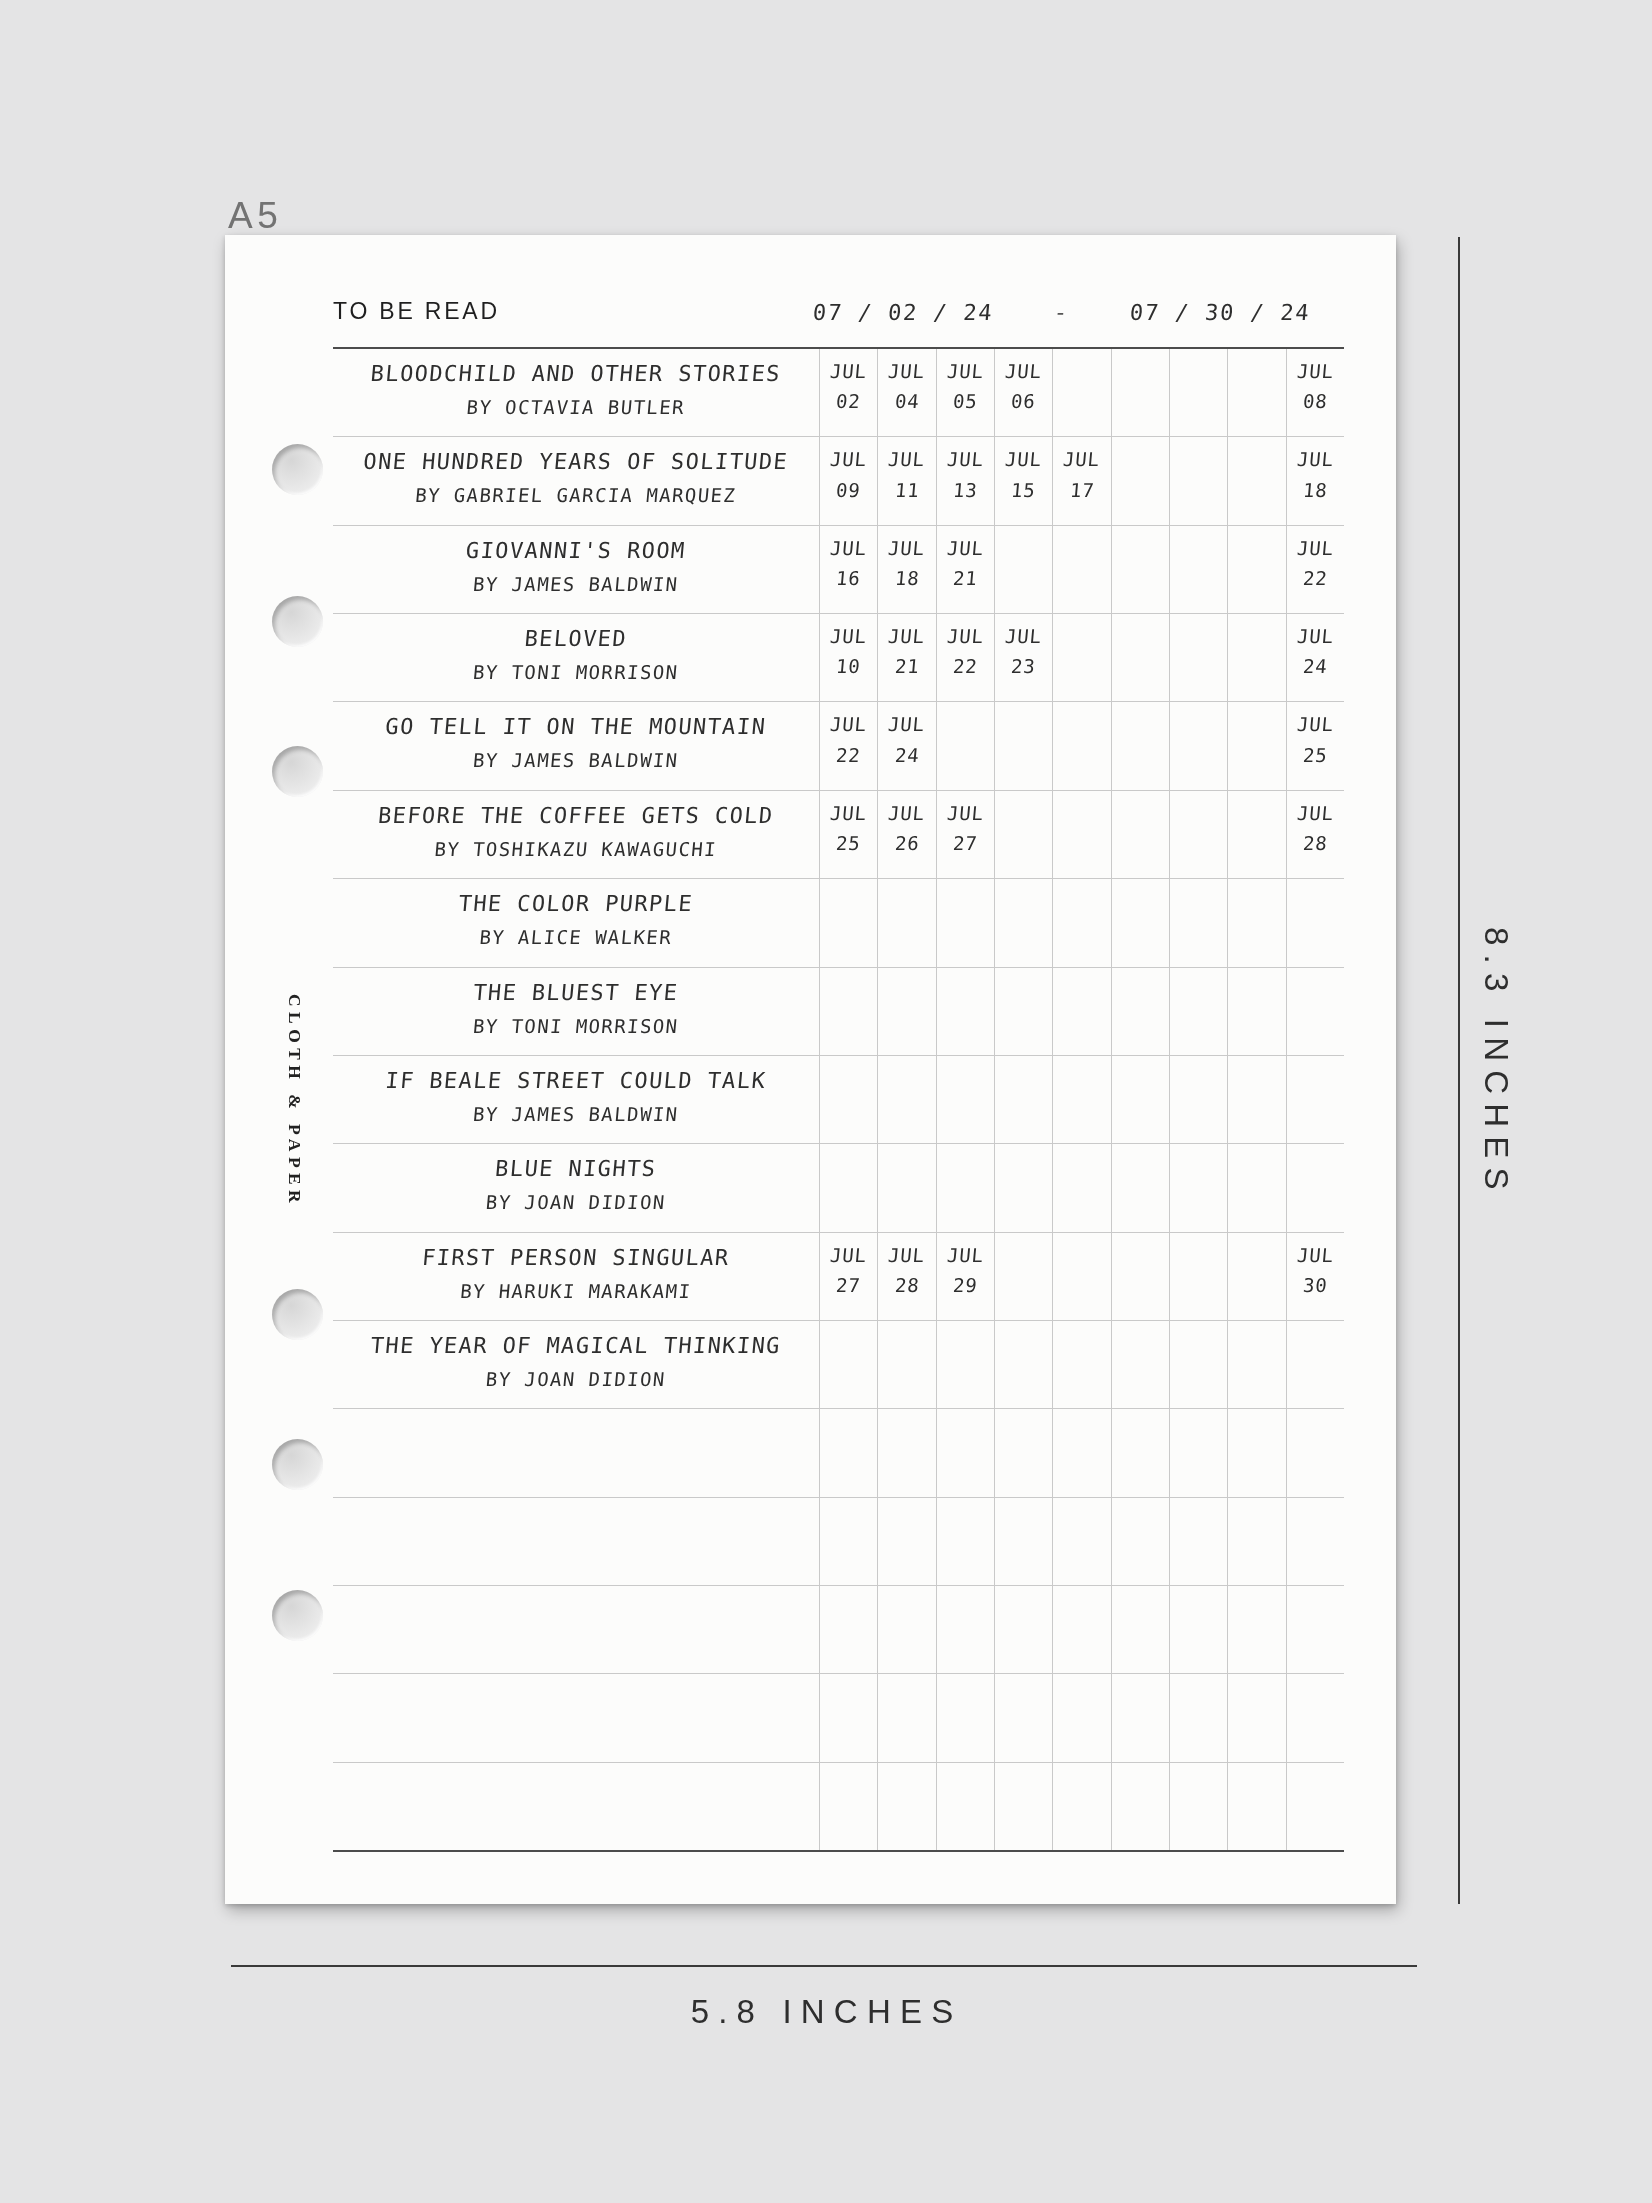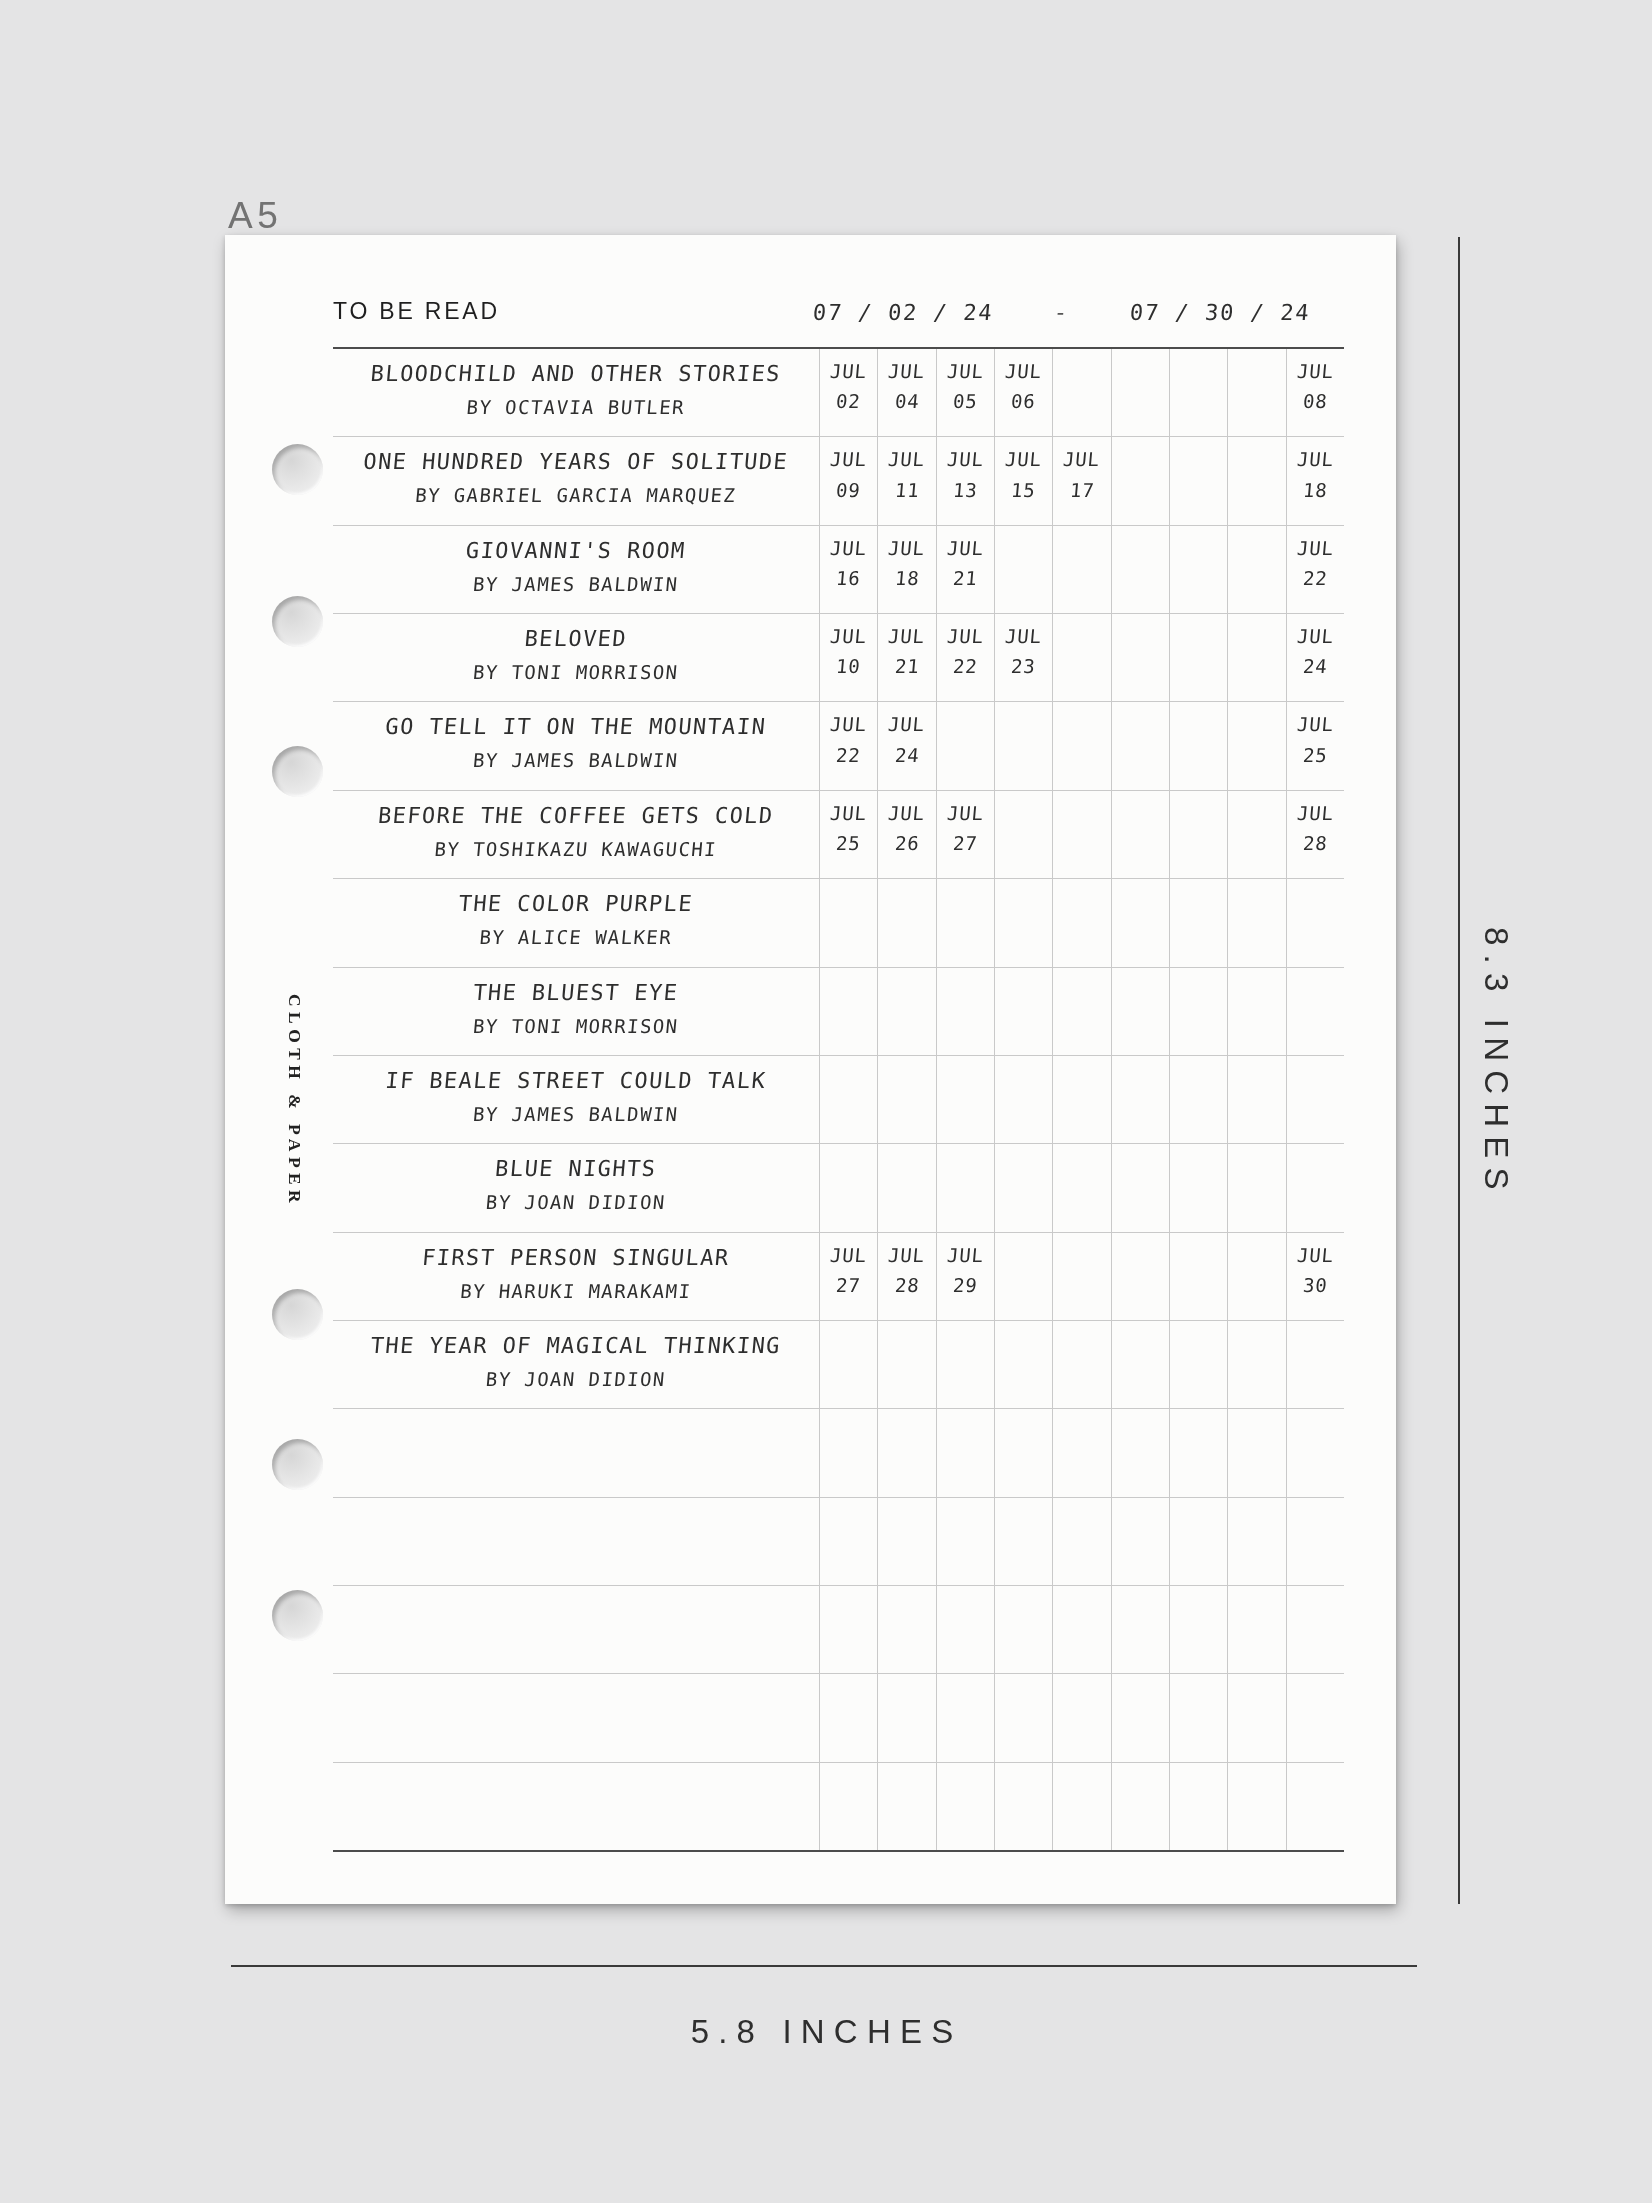--- a/index.html
+++ b/index.html
@@ -50,21 +50,21 @@
 
   .hole{position:absolute;left:47px;width:51px;height:51px;border-radius:50%;
         background:radial-gradient(circle at 38% 32%, #d6d6d6, #ececec 72%);
         box-shadow:inset 2.8px 3.7px 4.6px rgba(0,0,0,0.25), inset -0.9px -1.8px 2.8px rgba(255,255,255,0.85);}
 
   .dim-vline{position:absolute;left:1458px;top:237px;width:1.8px;height:1667px;background:var(--dimension-line);}
   .dim-hline{position:absolute;left:231px;top:1965px;width:1186px;height:1.8px;background:var(--dimension-line);}
   .dim-height-label{position:absolute;left:1477px;top:927px;writing-mode:vertical-rl;
                     font-size:33px;letter-spacing:9.2px;color:#2e2e2e;}
   .dim-width-label{position:absolute;left:551px;top:1993px;width:551px;text-align:center;
-                   font-size:33px;letter-spacing:9.2px;color:#2e2e2e;margin-top:20px;}
+                   font-size:33px;letter-spacing:9.2px;color:#2e2e2e;}
 </style>
 </head>
 <body>
 
 <div class="canvas">
 
   <div class="size-label">A5</div>
 
   <div class="sheet">
 

